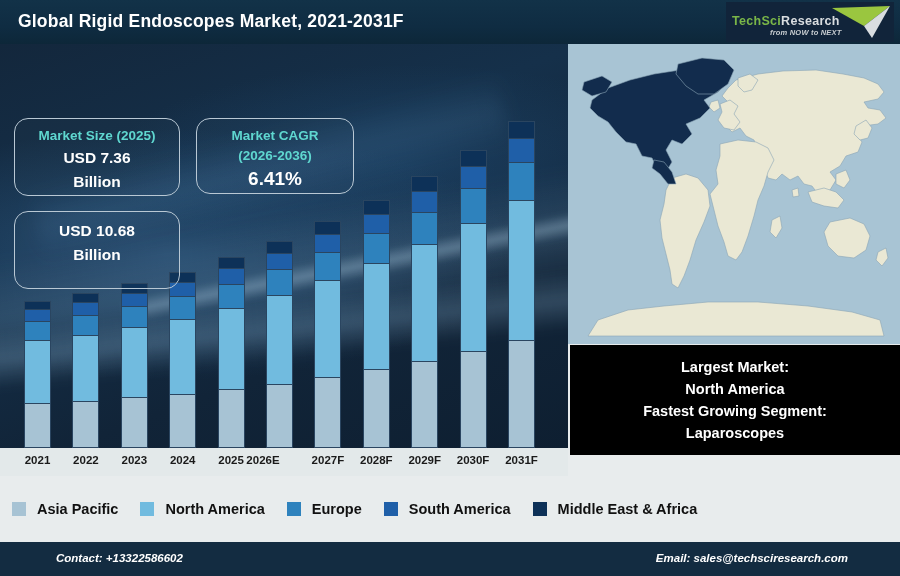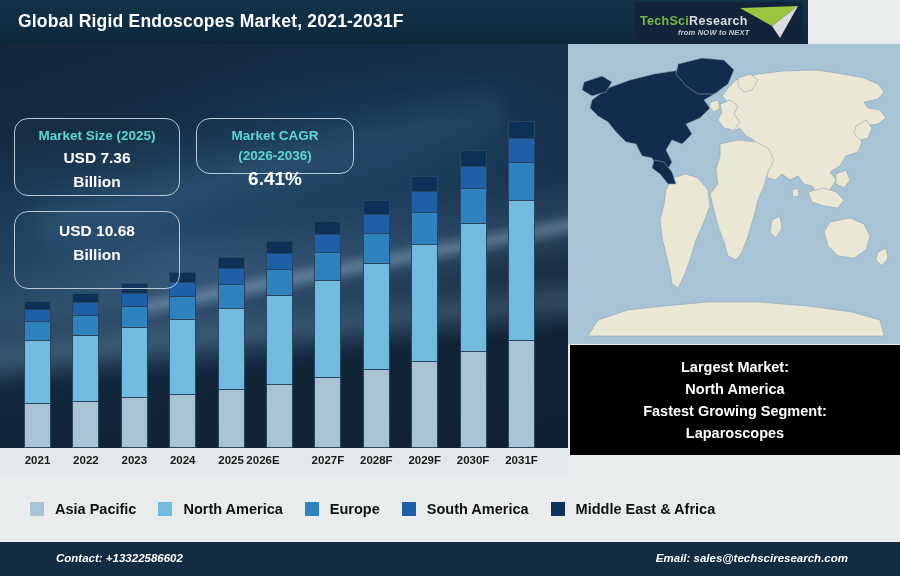--- a/index.html
+++ b/index.html
@@ -11,21 +11,21 @@
   }
   #root {
     position: relative;
     width: 900px; height: 576px;
     background: #e8eced;
   }
 
   
   .header {
     position: absolute; left: 0; top: 0;
-    width: 808px; height: 44px;
+    width: 900px; height: 44px;
     background: linear-gradient(180deg,#123248 0%, #0f2c42 60%, #0d2739 100%);
     overflow: hidden;
   }
   .header-title {
     position: absolute; left: 18px; top: 11px;
     font-size: 17.5px; font-weight: bold; color: #ffffff;
     letter-spacing: .2px;
   }
   .logo-box {
     position: absolute; right: 6px; top: 2px;
@@ -94,21 +94,21 @@
     border: 1.4px solid #b9c8d4;
     border-radius: 14px;
     text-align: center;
     padding-top: 7px;
     background: rgba(255,255,255,0.015);
   }
   .card-title { color: #5fd7d0; font-size: 13.5px; font-weight: bold; line-height: 1.45; }
   .card-val   { color: #ffffff; font-size: 15.5px; font-weight: bold; line-height: 1.55; }
   .card-big   { color: #ffffff; font-size: 19px;   font-weight: bold; line-height: 1.5; }
   #card-size-2025 { left: 14px;  top: 74px;  width: 166px; height: 78px; }
-  #card-cagr      { left: 196px; top: 74px;  width: 158px; height: 56px; }
+  #card-cagr      { left: 196px; top: 74px;  width: 158px; height: 76px; }
   #card-size-2031 { left: 14px;  top: 167px; width: 166px; height: 78px; }
 
   
   .plot { position: absolute; left: 0; top: 0; width: 568px; height: 404px; }
   .bar { position: absolute; bottom: 0; width: 27px; }
   .seg { width: 100%; border: 0.8px solid #2a4560; border-bottom: none; }
   .seg:last-child { border-bottom: 0.8px solid #2a4560; }
 
   
   .xaxis {
@@ -143,21 +143,21 @@
     text-align: center;
     font-size: 14.5px; font-weight: bold; line-height: 1.52;
   }
 
   
   .legend {
     position: absolute; left: 0; top: 476px;
     width: 900px; height: 66px;
     background: #e8eced;
     display: flex; align-items: center;
-    padding-left: 30px;
+    padding-left: 12px;
   }
   .legend-item { display: flex; align-items: center; margin-right: 22px; }
   .legend-sw { width: 14px; height: 14px; flex: 0 0 14px; }
   .legend-lb { margin-left: 11px; font-size: 14.5px; font-weight: bold; color: #111111; white-space: nowrap; }
 
   
   .footer {
     position: absolute; left: 0; top: 542px;
     width: 900px; height: 34px;
     background: #132c41;

